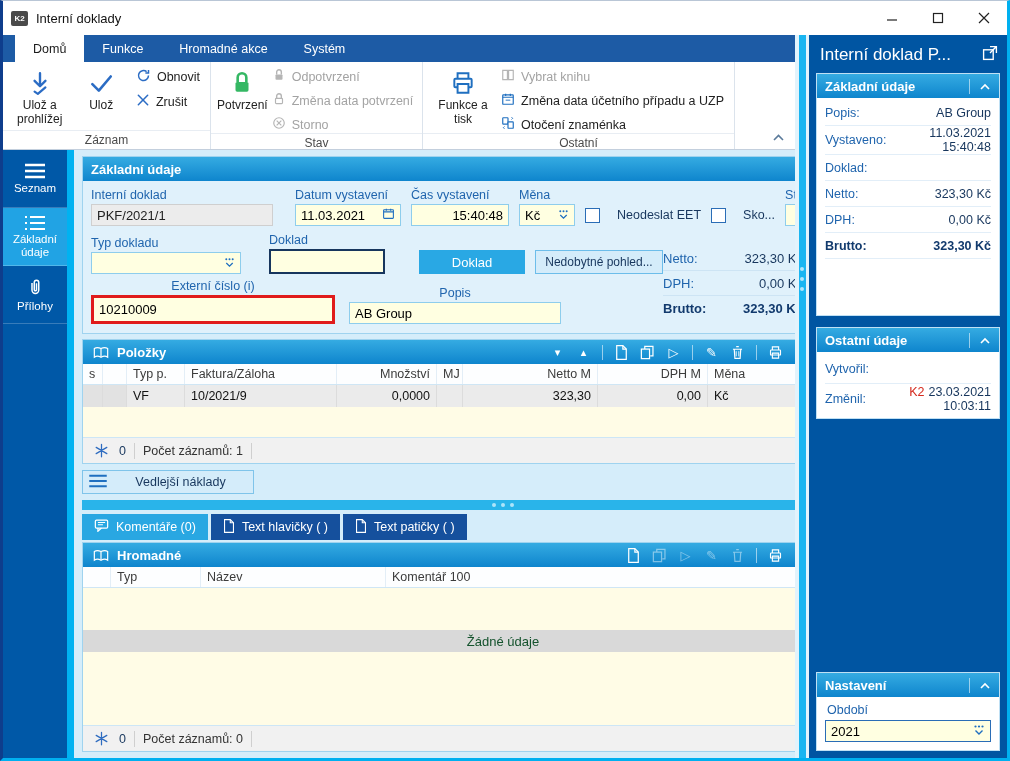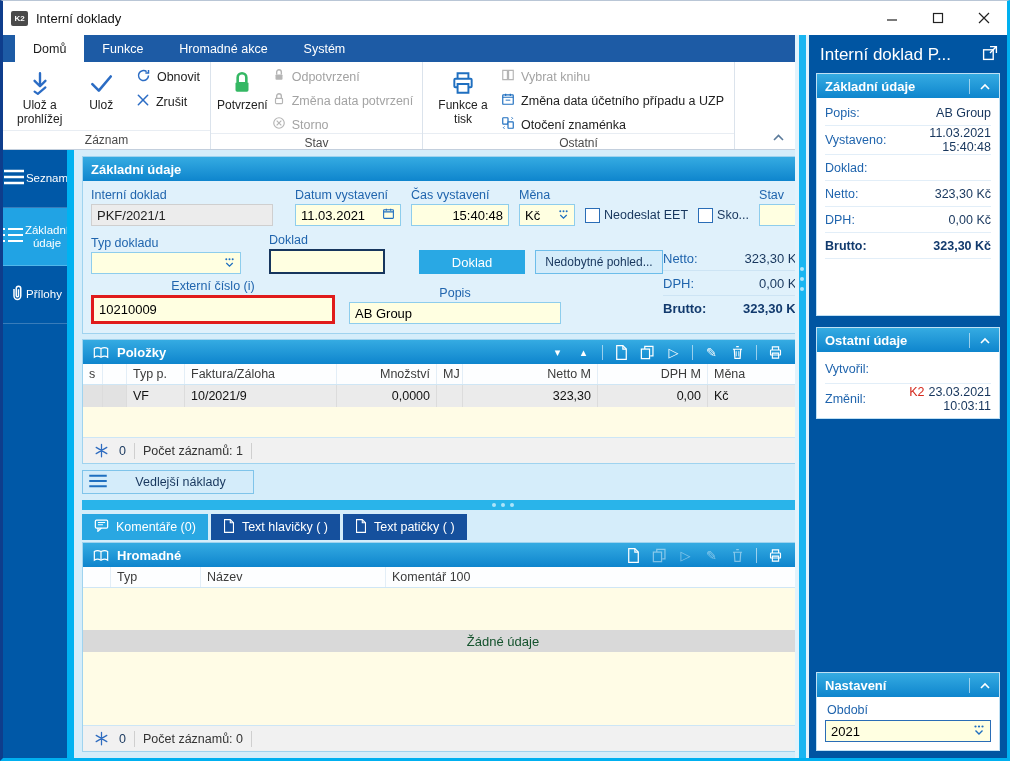--- a/index.html
+++ b/index.html
@@ -34,21 +34,21 @@
   .bigbtn { width:72px; display:flex; flex-direction:column; align-items:center; padding-top:2px; font-size:12px; color:#222; text-align:center; line-height:1.15; }
   .bigbtn .bicon { height:32px; display:flex; align-items:center; justify-content:center; }
   .smallcol { display:flex; flex-direction:column; padding:3px 4px 0 4px; gap:7px; }
   .smallbtn { display:flex; align-items:center; gap:6px; font-size:12.5px; color:#222; white-space:nowrap; }
   .smallbtn.disabled { color:#a3a3a3; }
   .rfill { flex:1; display:flex; align-items:flex-end; justify-content:flex-end; padding:0 10px 4px 0; }
 
   
   .workspace { flex:1; display:flex; min-height:0; background:#d5edfa; }
   .sidebar { width:64px; background:#0058a7; display:flex; flex-direction:column; flex:0 0 auto; }
-  .sbitem { height:58px; display:flex; flex-direction:row; align-items:center; justify-content:center; 
+  .sbitem { height:58px; display:flex; flex-direction:column; align-items:center; justify-content:center; 
     color:#fff; font-size:11.5px; text-align:center; line-height:1.1; border-bottom:1px solid rgba(255,255,255,.22); }
   .sbitem.active { background:#21a3e4; }
   .cyanstrip { width:7px; background:#00b2f1; flex:0 0 auto; }
   .content { flex:1; display:flex; flex-direction:column; padding:6px 8px; min-height:0; }
 
   
   .panel { display:flex; flex-direction:column; border:1px solid #9fd3ef; }
   .phdr { height:24px; background:linear-gradient(180deg,#35abe2,#0e85cd); color:#fff; font-weight:bold; font-size:13px;
     display:flex; align-items:center; padding:0 8px; gap:7px; flex:0 0 auto; }
   .phdr .sp { flex:1; }
@@ -58,21 +58,21 @@
   .wchar { color:#fff; font-size:13px; line-height:1; }
 
   
   .formbody { background:#e0f1fb; padding:7px 8px 9px 8px; }
   .lbl { color:#1f64ad; font-size:12.5px; margin-bottom:2px; white-space:nowrap; }
   .fld { height:22px; background:#ffffe1; border:1px solid #8ecdec; display:flex; align-items:center; padding:0 5px; font-size:13px; color:#000; }
   .fld.ro { background:#ececec; border-color:#cfcfcf; color:#222; }
   .fld .ddz { margin-left:auto; }
   .frow { display:flex; align-items:flex-end; gap:10px; }
   .fcol { display:flex; flex-direction:column; }
-  .chk { display:flex; align-items:center; gap:4px; height:22px; color:#17365d; font-size:12.5px; white-space:nowrap; }
+  .chk { display:flex; align-items:center; gap:17px; height:22px; color:#17365d; font-size:12.5px; white-space:nowrap; }
   .chkbox { width:15px; height:15px; background:#fff; border:1px solid #2a6db6; flex:0 0 auto; }
   .form-lower { display:flex; margin-top:7px; }
   .lower-left { flex:1; }
   .btn-doklad { width:106px; height:24px; background:#29a8e4; color:#fff; font-size:13px; display:flex; align-items:center; justify-content:center; }
   .btn-nedobytne { width:128px; height:24px; background:#d4ecfa; border:1px solid #6cbdea; color:#17365d; font-size:12px;
     display:flex; align-items:center; justify-content:center; white-space:nowrap; overflow:hidden; }
   .fld-doklad { width:116px; height:25px; border:2px solid #17365d; background:#ffffe1; }
   .fld-ext { width:244px; height:29px; border:3px solid #e01b1b; background:#ffffe1; font-size:13px; display:flex; align-items:center; padding:0 5px; }
   .totals { width:252px; margin-top:13px; flex:0 0 auto; }
   .trow { display:flex; align-items:center; height:25px; border-bottom:1px solid #cde4f4; font-size:13px; }

